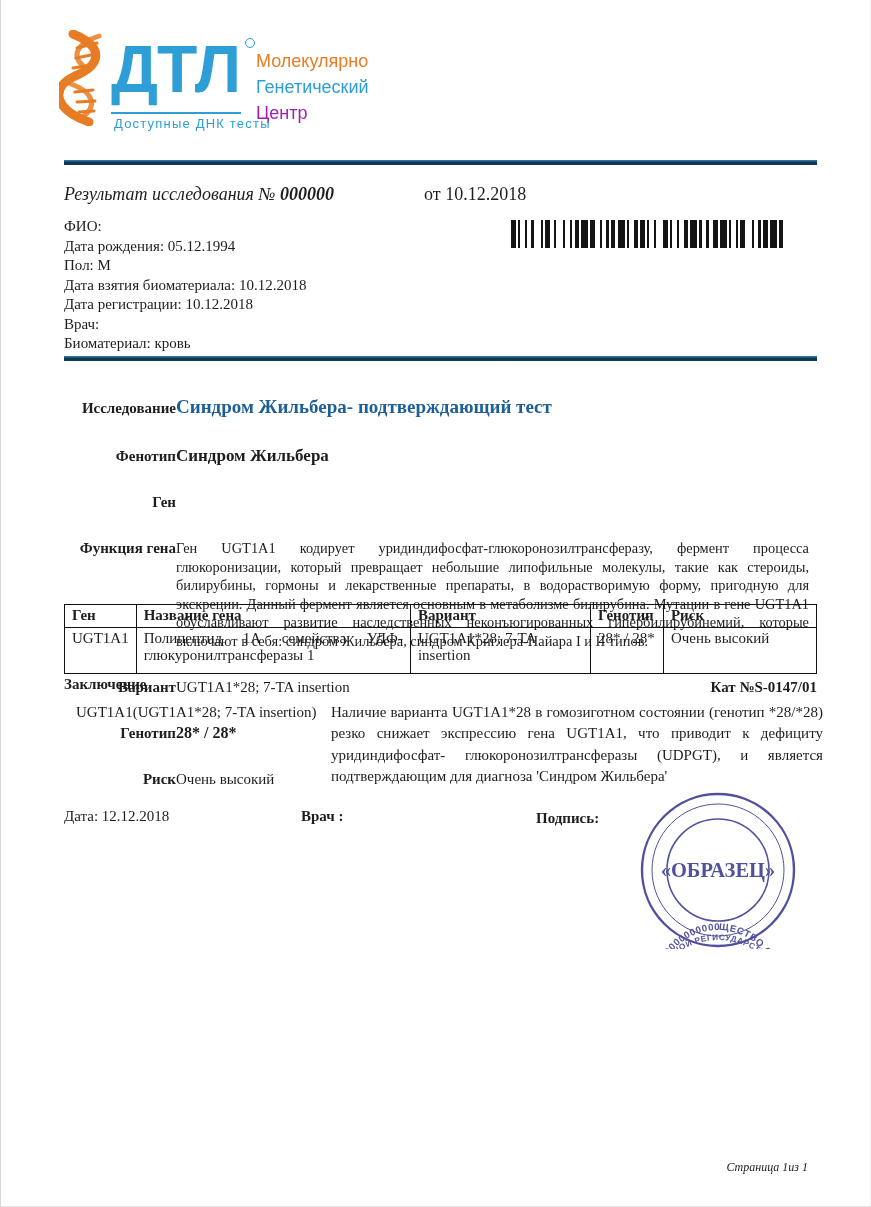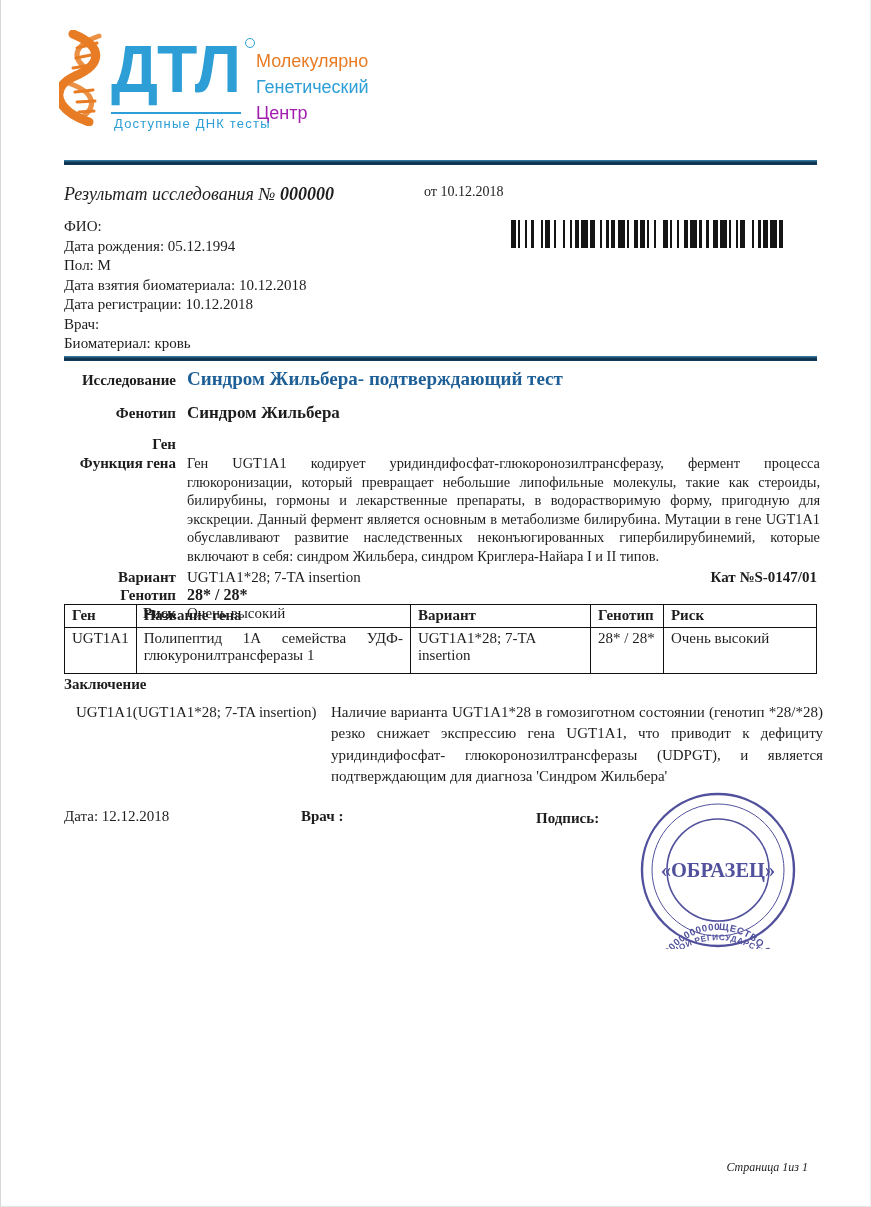--- a/index.html
+++ b/index.html
@@ -20,27 +20,27 @@
     font-size:18px;line-height:26px;font-weight:400;}
   .logo-rule{position:absolute;left:52px;top:84px;width:130px;height:2px;}
   .logo-sub{position:absolute;left:55px;top:88px;font-family:"Liberation Sans","DejaVu Sans",sans-serif;
     font-size:13px;letter-spacing:1.2px;}
   
   .navy-bar{position:absolute;left:63px;width:753px;height:5px;
     background:linear-gradient(180deg,#3a84ad 0%,#0d2f4c 55%,#143d5f 100%);}
   
   .doc-title{position:absolute;left:63px;top:184px;font-size:18px;font-style:italic;}
   .doc-title b{font-weight:700;}
-  .doc-date{position:absolute;left:423px;top:184px;font-size:14px;text-align:right;}
+  .doc-date{position:absolute;left:423px;top:184px;font-size:18px;text-align:right;}
   .patient{position:absolute;left:63px;top:217px;font-size:15px;line-height:19.5px;}
   .barcode{position:absolute;left:510px;top:220px;width:273px;height:28px;display:flex;align-items:stretch;}
   .barcode div{height:100%;}
   
   .sections{position:absolute;left:63px;top:368px;width:753px;}
-  .srow{display:grid;grid-template-columns:112px 1fr;column-gap:11px;align-items:baseline;}
+  .srow{display:grid;grid-template-columns:112px 1fr;align-items:baseline;margin-top:28px;}
   .slabel{font-weight:700;font-size:15px;text-align:right;white-space:nowrap;}
   .study-val{font-size:19px;font-weight:700;}
   .pheno-val{font-size:17px;font-weight:700;}
   .gene-val{font-size:15px;}
   .gene-val b{font-size:17px;font-weight:700;}
   .func-text{font-size:14.4px;line-height:18.6px;text-align:justify;width:633px;}
   .mini{font-size:15px;line-height:17.5px;}
   .variant-line{position:relative;}
   .cat-no{position:absolute;right:0;top:0;font-weight:700;font-size:15px;}
   .geno-val{font-weight:700;font-size:16px;}

